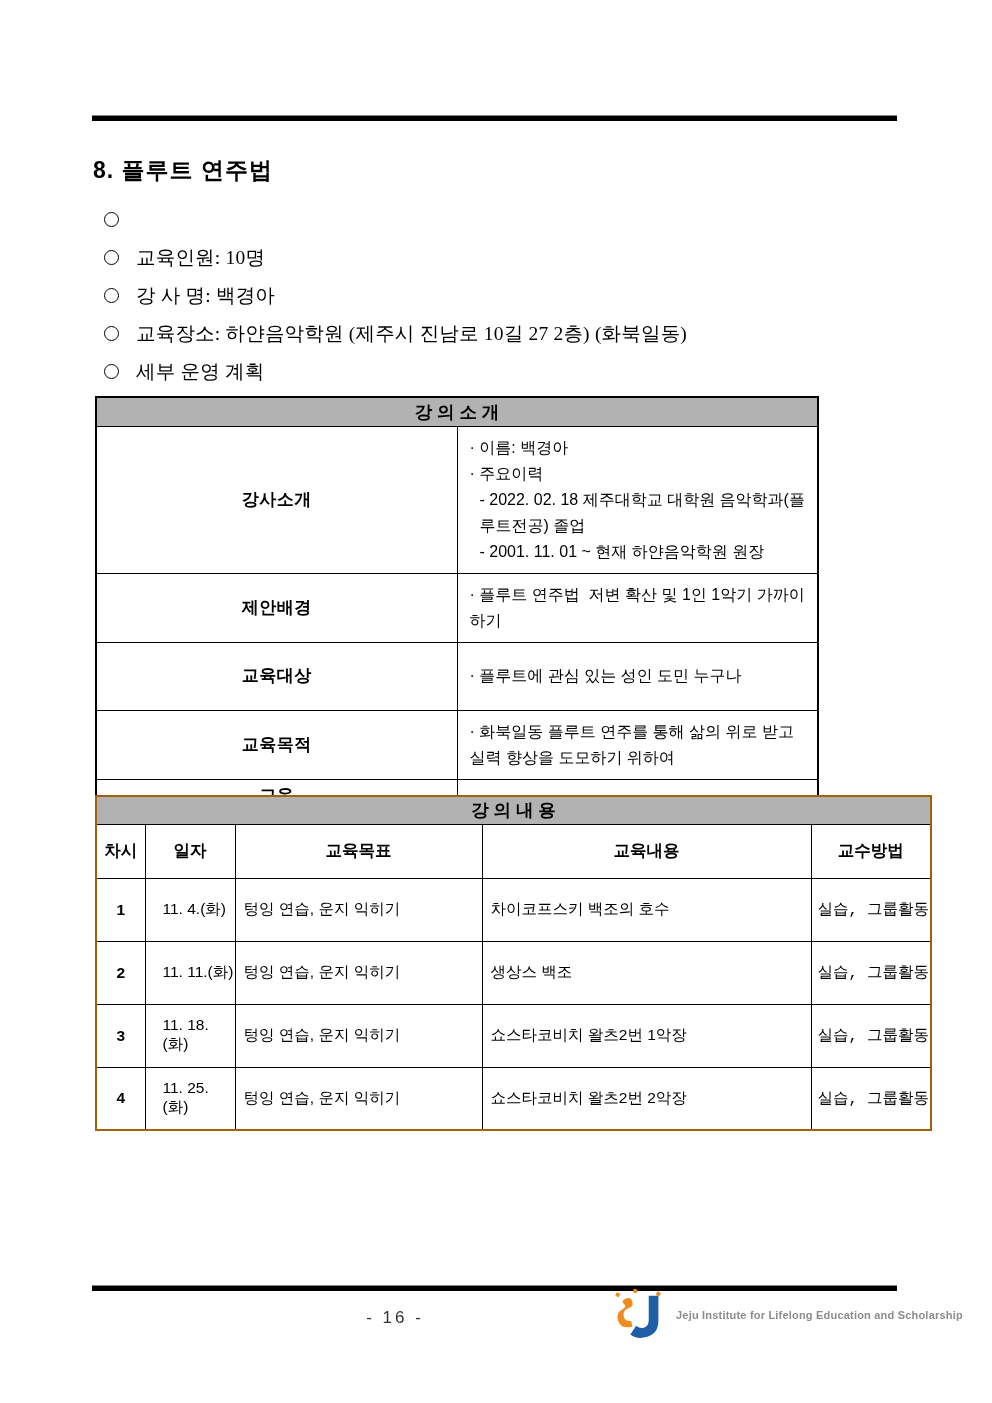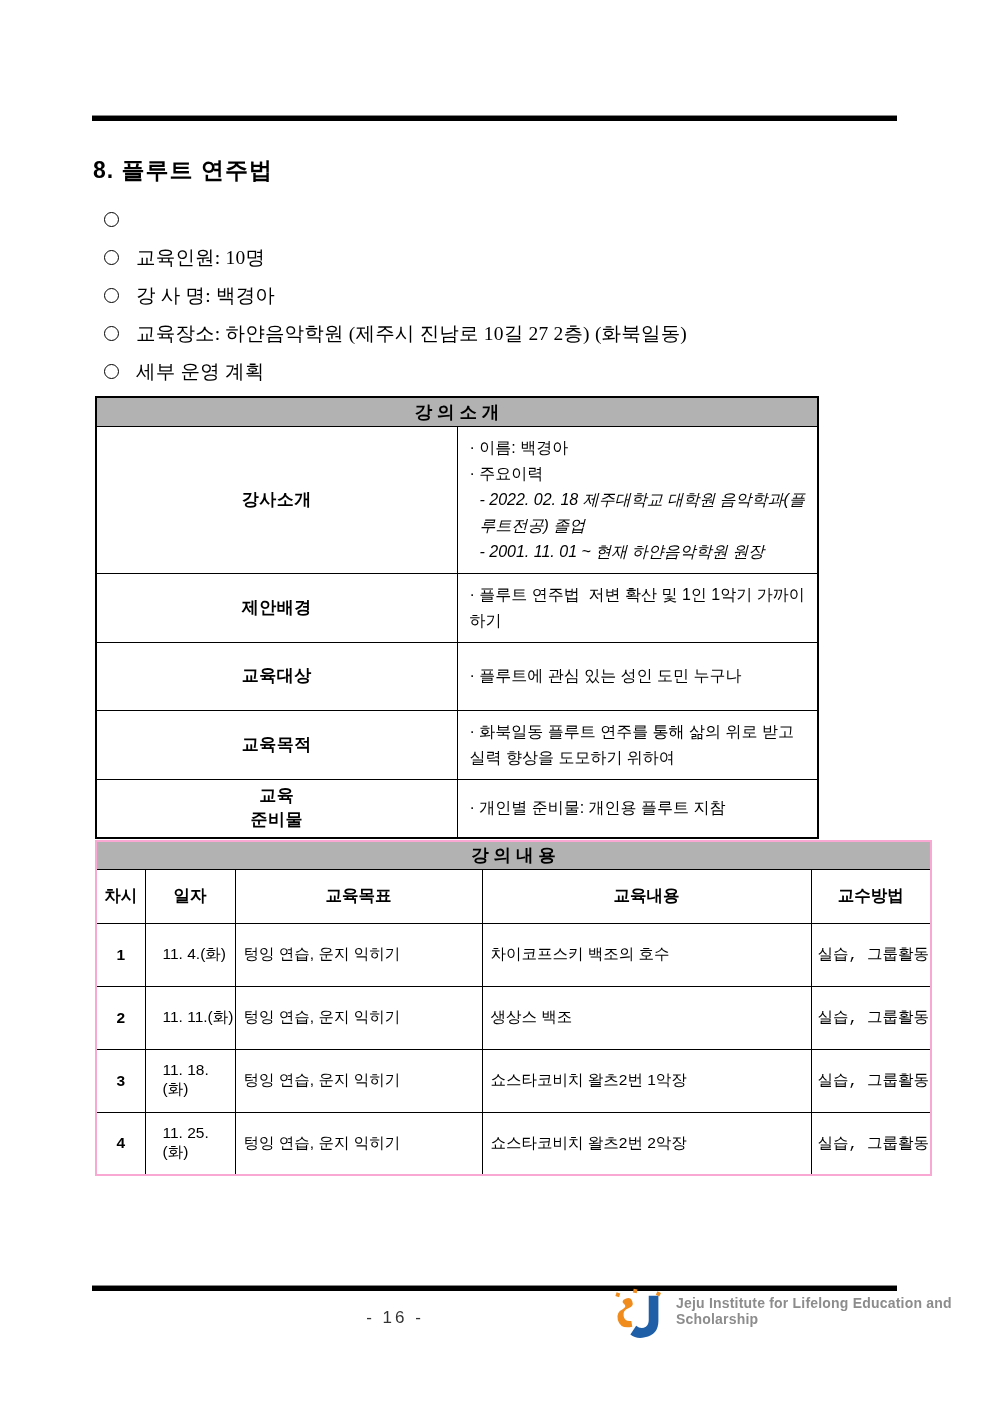--- a/index.html
+++ b/index.html
@@ -42,37 +42,37 @@
     margin-right:17px; flex:0 0 auto;
   }
 
   table { border-collapse:collapse; table-layout:fixed; background:#fff; }
   .tbl { position:absolute; left:95px; width:724px; }
   .tbl td {
     border:1px solid #000;
     vertical-align:middle;
   }
   .tbl-intro { top:396px; border:2px solid #000; }
-  .tbl-sched { top:840px; border:2px solid #f9a8d4; }
+  .tbl-sched { top:795px; border:2px solid #a16207; }
 
   .sec-head {
     background:#b2b2b2;
     text-align:center; font-weight:bold; font-size:17.5px;
     height:29px;
   }
   .tbl-sched .sec-head { height:28px; }
 
   .lbl {
     width:100px; text-align:center;
     font-weight:bold; font-size:17px; letter-spacing:0.5px;
     line-height:24px;
   }
   .cnt { font-size:16px; padding:8px 10px 8px 12px; }
   .cnt .line { white-space:pre-wrap; line-height:26px; }
-  .cnt .line.sub { padding-left:10px;font-style:italic; }
+  .cnt .line.sub { padding-left:10px; }
 
   .r-intro  { height:107px; }
   .r-plain  { height:68px; }
   .r-prep   { height:59px; }
 
   .col-head td {
     height:54px; text-align:center;
     font-weight:bold; font-size:16.5px;
   }
   .drow td { height:63px; font-size:15.5px; }
@@ -92,21 +92,21 @@
     display:flex; align-items:flex-start;
   }
   .logo-mark { width:58px; height:60px; flex:0 0 auto; }
   .logo-txt { margin-left:6px; padding-top:7px; }
   .logo-name {
     font-size:21.5px; font-weight:bold; color:#5d5d5d;
     letter-spacing:0.5px; line-height:24px;
     font-family:"Liberation Sans", sans-serif;
   }
   .logo-sub {
-    font-size:14px; color:#8c8c8c; letter-spacing:0.2px; margin-top:0;
+    font-size:11px; color:#8c8c8c; letter-spacing:0.2px; margin-top:14px;
     font-weight:bold;
   }
 </style>
 </head>
 <body>
 
 <div class="page">
 
   <div class="rule top"></div>
 

